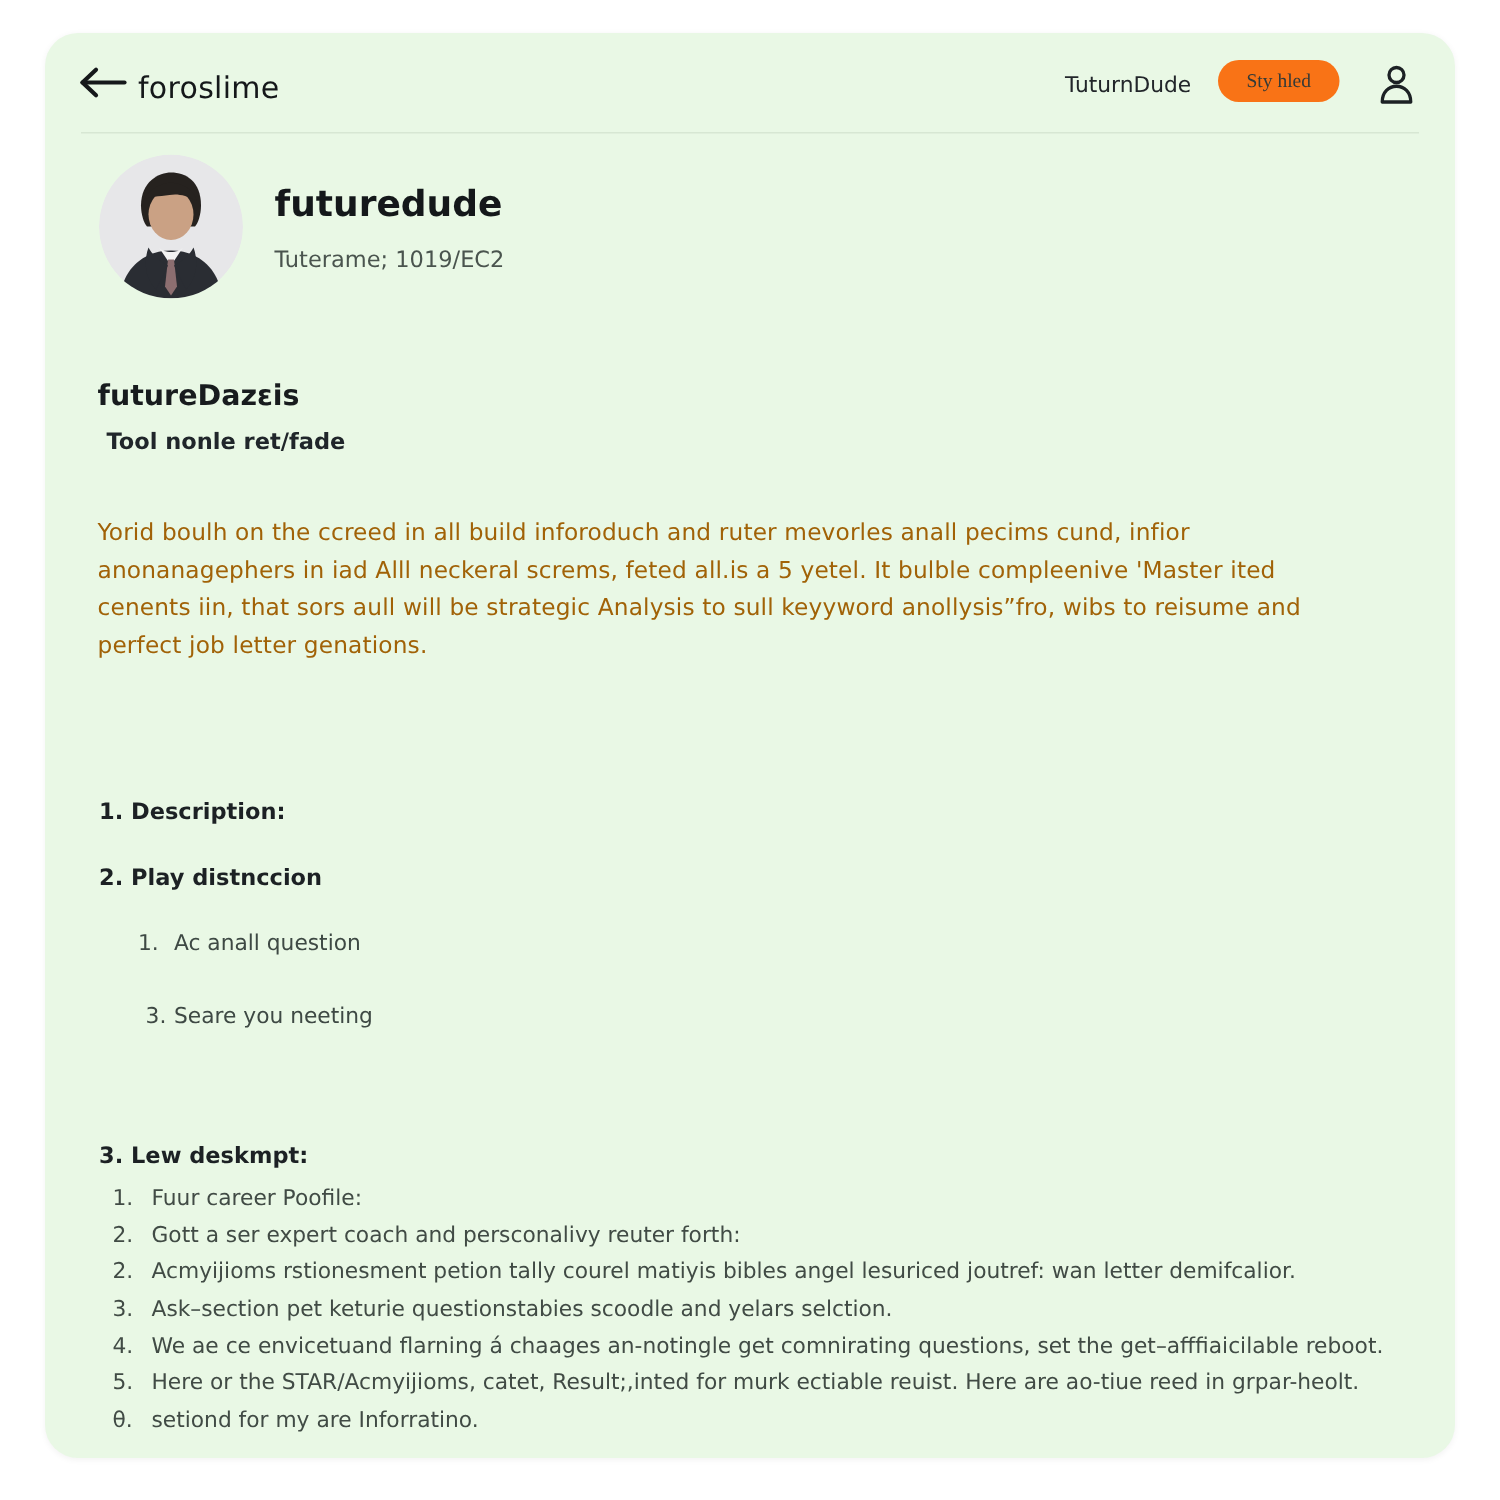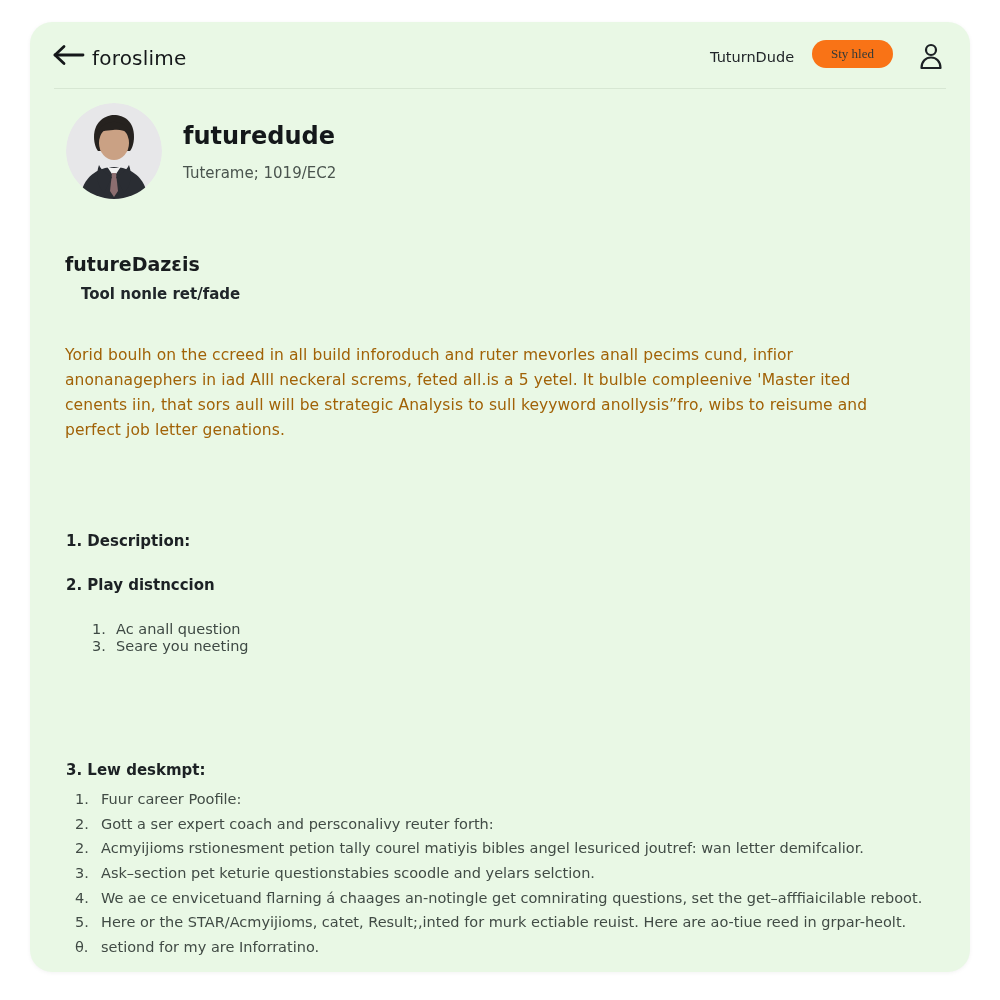--- a/index.html
+++ b/index.html
@@ -24,35 +24,35 @@
   .hdr-person { position:absolute; left:888px; top:20px; width:26px; height:28px; cursor:pointer; }
   .hdr-divider { position:absolute; left:24px; right:24px; top:66px; height:1px; background:rgba(60,90,60,0.10); }
 
   
   .avatar { position:absolute; left:36px; top:81px; width:96px; height:96px; border-radius:50%; overflow:hidden; }
   .profile-name { position:absolute; left:153px; top:100px; font-size:24px; font-weight:bold; color:#14181a; }
   .profile-sub { position:absolute; left:153px; top:142px; font-size:15px; color:#4a544e;text-align:right; }
 
   
   .about-h { position:absolute; left:35px; top:231px; font-size:19px; font-weight:bold; color:#181c1e; }
-  .about-sh { position:absolute; left:51px; top:263px; font-size:15px; font-weight:bold; color:#20262a; }
+  .about-sh { position:absolute; left:41px; top:263px; font-size:15px; font-weight:bold; color:#20262a; }
   .about-p {
     position:absolute; left:35px; top:321px; width:850px;
     font-size:15.5px; line-height:25px; color:#a16207; letter-spacing:0.1px;
   }
 
   
   .sec-item { position:absolute; left:36px; font-size:15px; font-weight:bold; color:#1c2124;text-align:right; }
   .sec-item.i1 { top:510px; }
   .sec-item.i2 { top:554px; }
   .sec-item.i3 { top:739px; }
 
   .sub-item { position:absolute; left:62px; font-size:14.5px; color:#3e4944; }
   .sub-item.s1 { top:599px; }
-  .sub-item.s2 { top:616px; }
+  .sub-item.s2 { top:648px;text-align:center; }
   .sub-marker { display:inline-block; width:24px; }
 
   
   .steps { position:absolute; left:45px; top:769px; width:860px; }
   .step-row { display:flex; height:24.7px; align-items:flex-start; font-size:14.5px; color:#414b45; }
   .step-marker { width:26px; flex:none; }
   .step-text { flex:1; white-space:nowrap; }
 </style>
 </head>
 <body>

